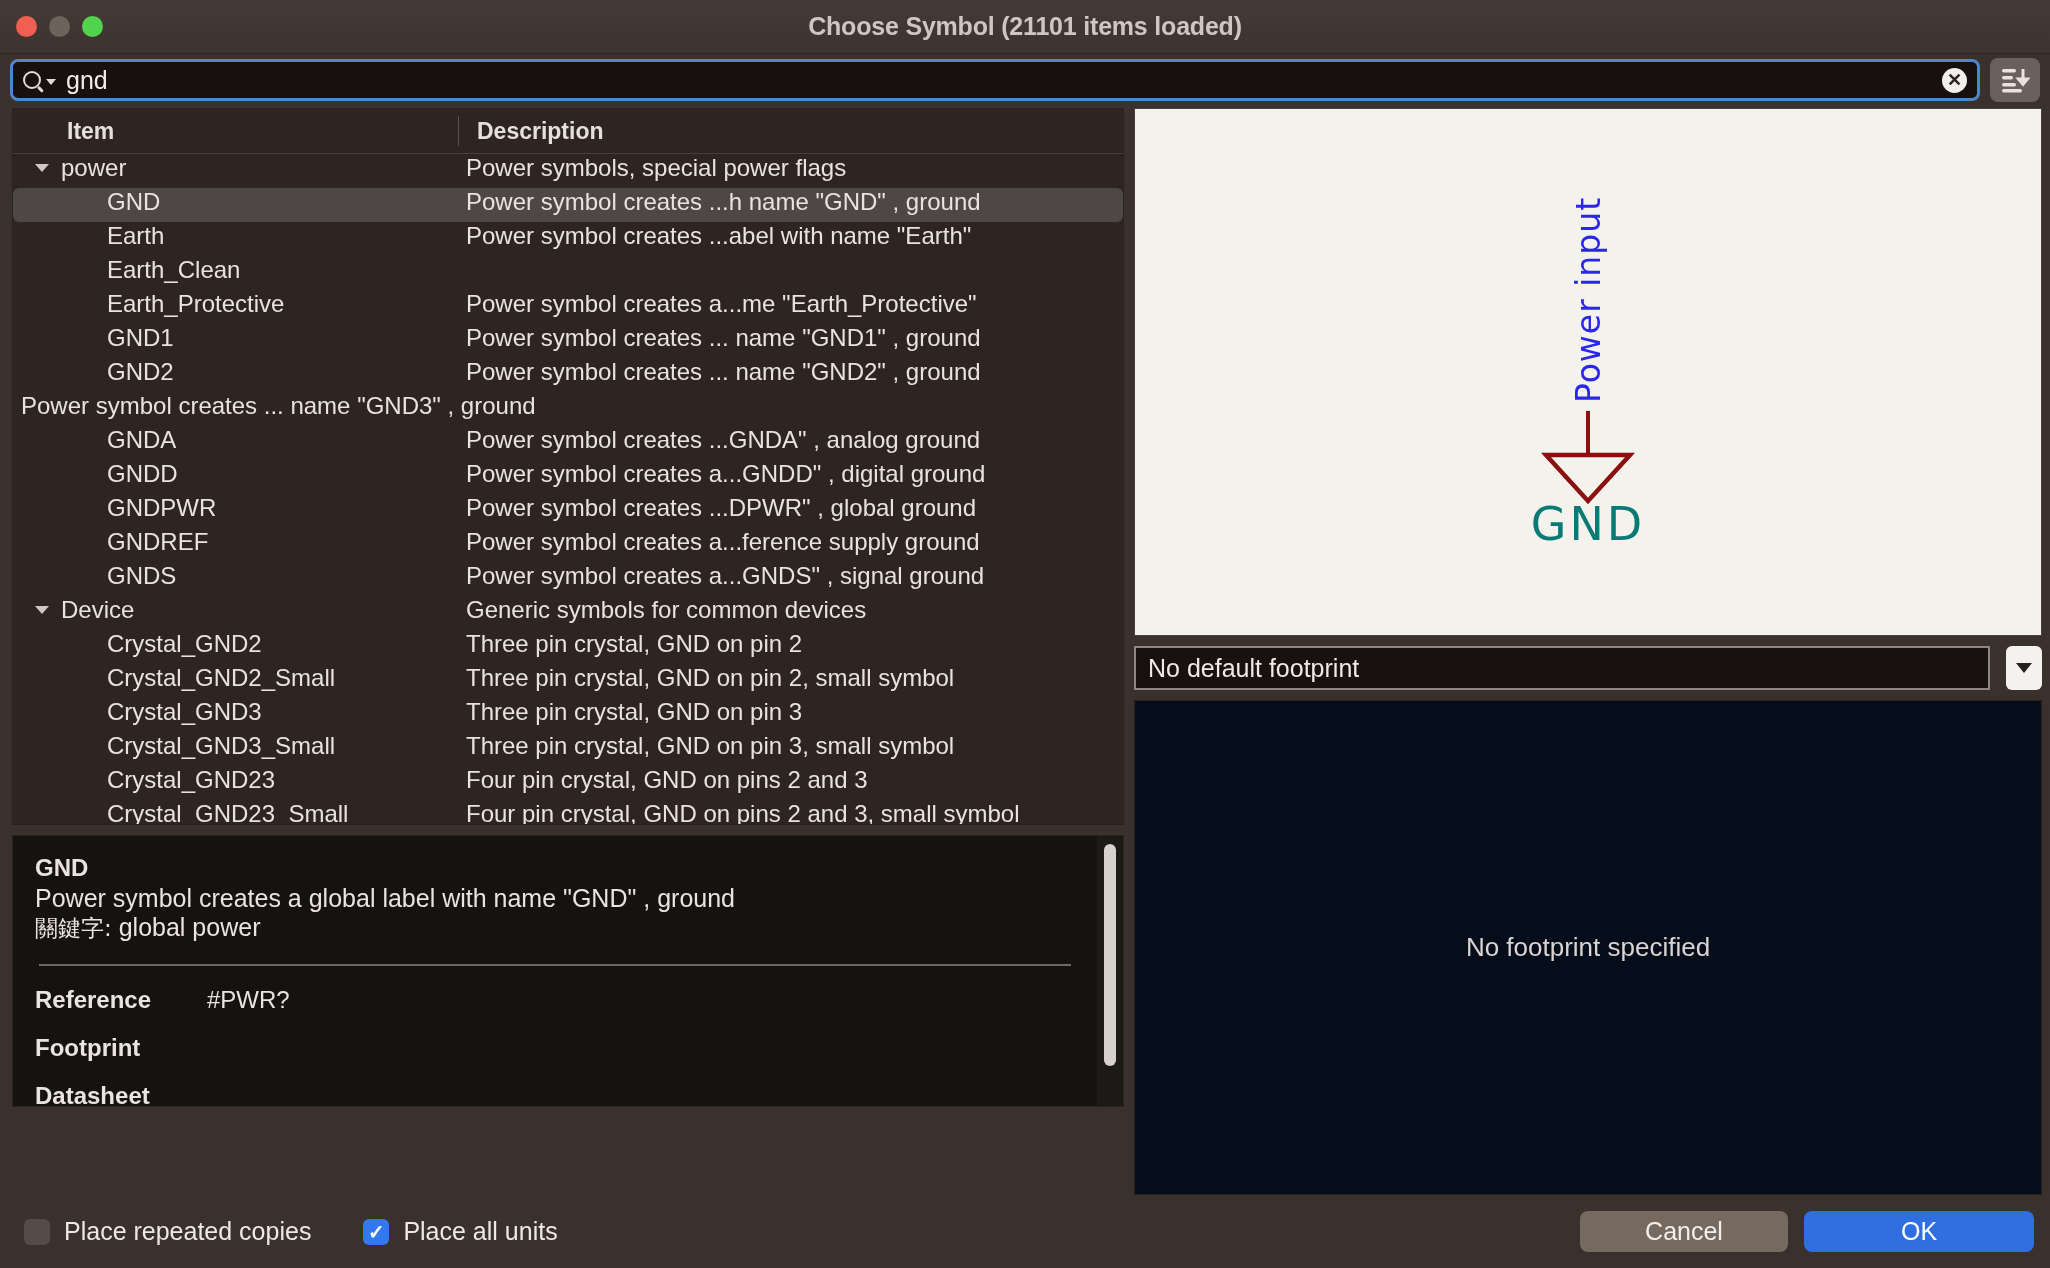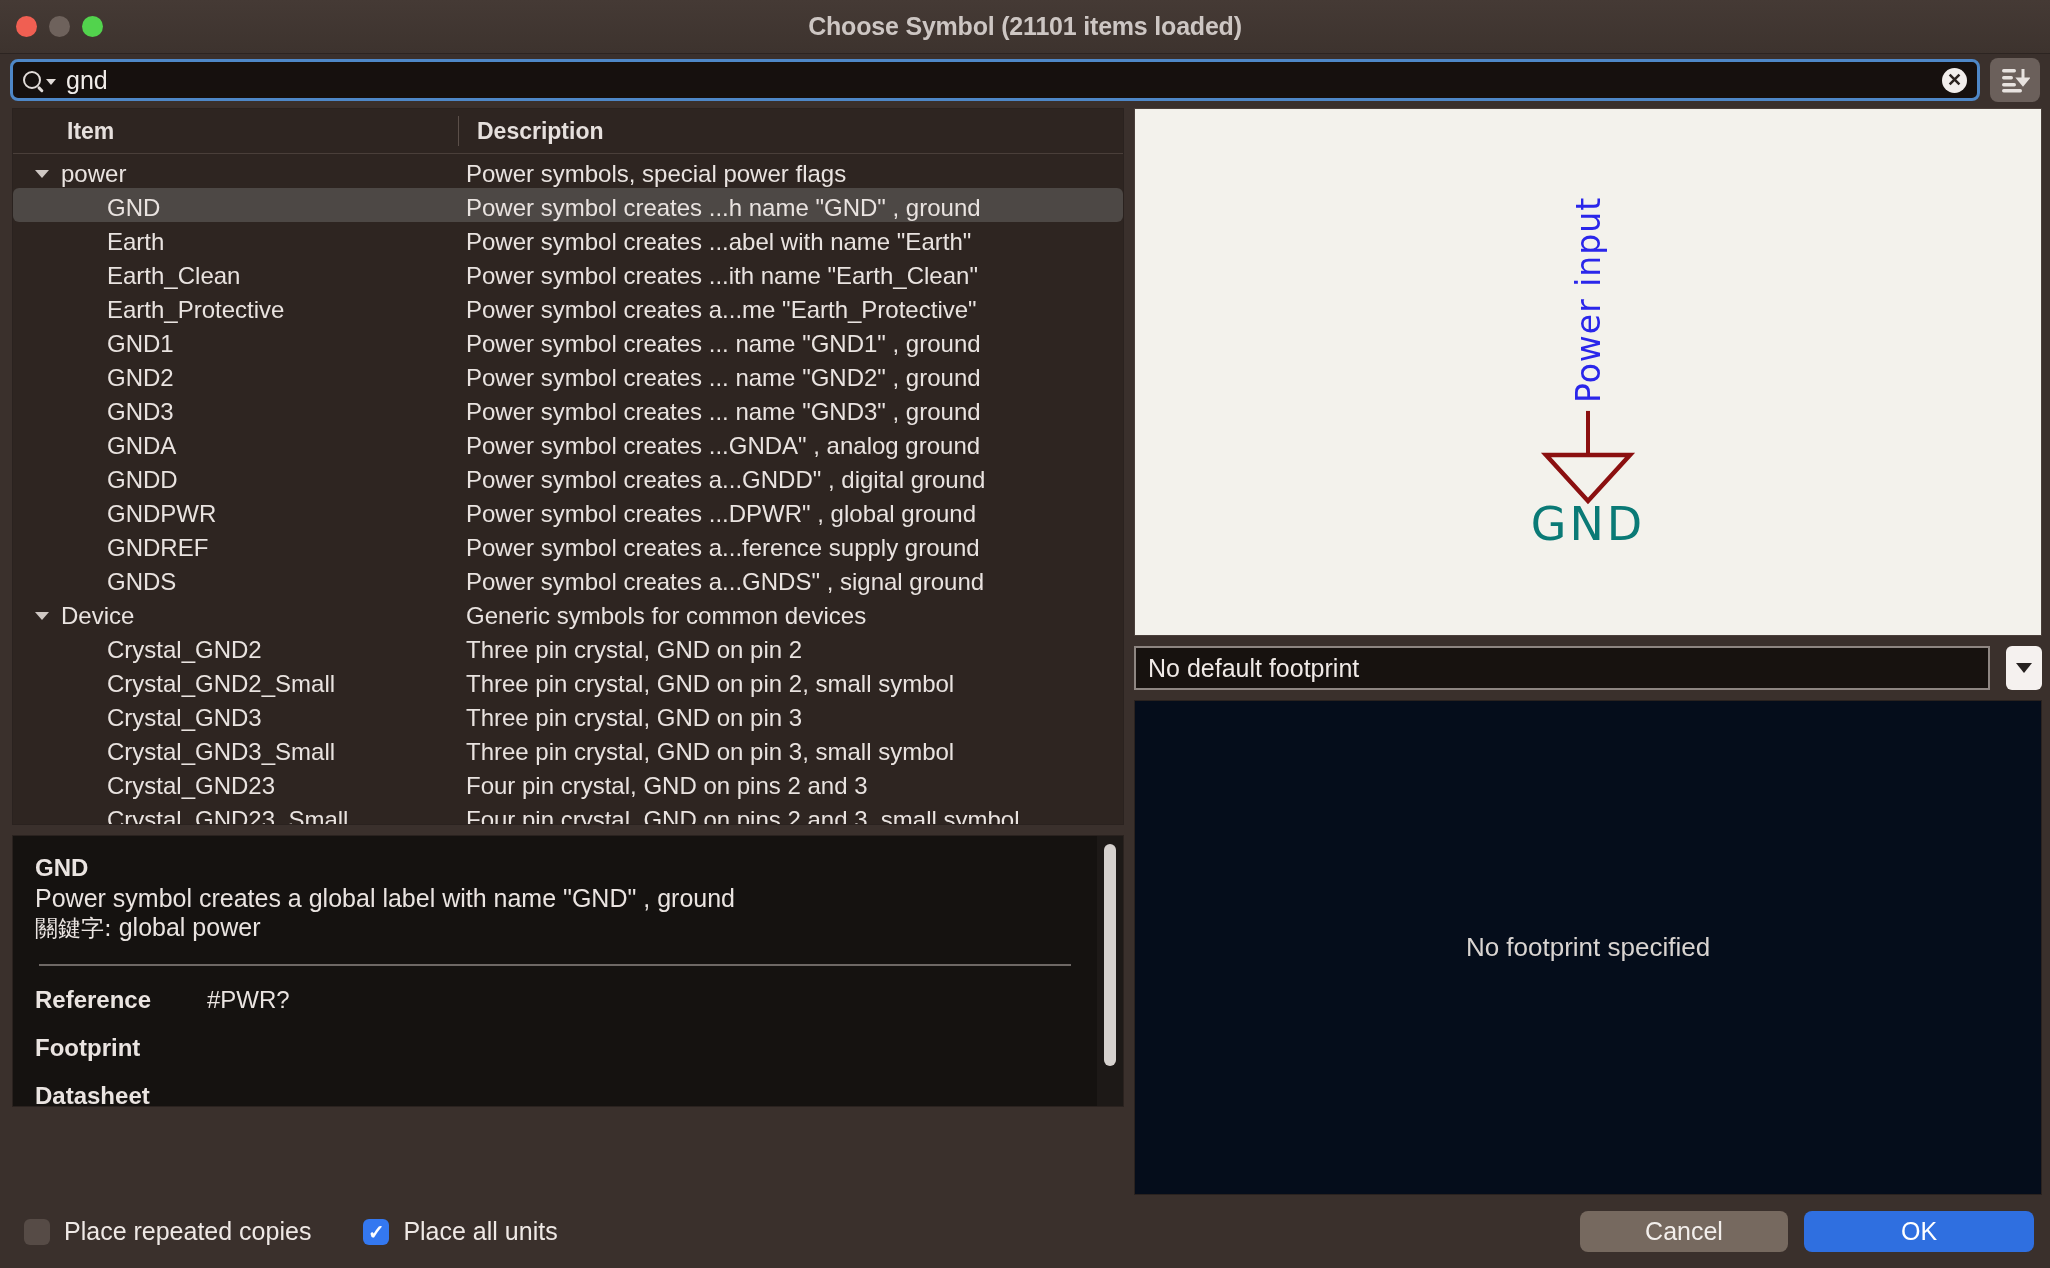--- a/index.html
+++ b/index.html
@@ -137,21 +137,21 @@
     display: flex; align-items: center;
     border-bottom: 1px solid #4a3f3a;
     background: #2e2521;
     font-size: 23px; font-weight: bold; color: #e6e0dd;
   }
   .th-item { width: 445px; padding-left: 54px; }
   .th-sep { width: 1px; height: 30px; background: #5b4f49; }
   .th-desc { flex: 1 1 auto; padding-left: 18px; }
   .tree-body { flex: 1 1 auto; overflow: hidden; }
   .trow {
-    display: flex; align-items: flex-end;
+    display: flex; align-items: flex-start;
     height: 34px;
     font-size: 24px;
     color: #e9e3e0;
     white-space: nowrap;
   }
   .trow.selected { background: #4d4845; border-radius: 6px; }
   .trow .cell-item { width: 445px; display: flex; align-items: center; }
   .trow .cell-desc { flex: 1 1 auto; padding-left: 8px; overflow: hidden; text-overflow: clip; }
   .trow.lib .cell-item { padding-left: 22px; }
   .trow.child .cell-item { padding-left: 94px; }
@@ -363,44 +363,40 @@
             <div class="trow child">
               <div class="cell-item">
                 <span>Earth</span>
               </div>
               <div class="cell-desc">Power symbol creates ...abel with name "Earth"</div>
             </div>
             <div class="trow child">
               <div class="cell-item">
                 <span>Earth_Clean</span>
               </div>
-              <div class="cell-desc">Power symbol creates ...ith name "Earth_Clean"</div>
             </div>
             <div class="trow child">
               <div class="cell-item">
                 <span>Earth_Protective</span>
               </div>
               <div class="cell-desc">Power symbol creates a...me "Earth_Protective"</div>
             </div>
             <div class="trow child">
               <div class="cell-item">
                 <span>GND1</span>
               </div>
               <div class="cell-desc">Power symbol creates ... name "GND1" , ground</div>
             </div>
             <div class="trow child">
               <div class="cell-item">
                 <span>GND2</span>
               </div>
               <div class="cell-desc">Power symbol creates ... name "GND2" , ground</div>
             </div>
             <div class="trow child">
-              <div class="cell-item">
-                <span>GND3</span>
-              </div>
               <div class="cell-desc">Power symbol creates ... name "GND3" , ground</div>
             </div>
             <div class="trow child">
               <div class="cell-item">
                 <span>GNDA</span>
               </div>
               <div class="cell-desc">Power symbol creates ...GNDA" , analog ground</div>
             </div>
             <div class="trow child">
               <div class="cell-item">

